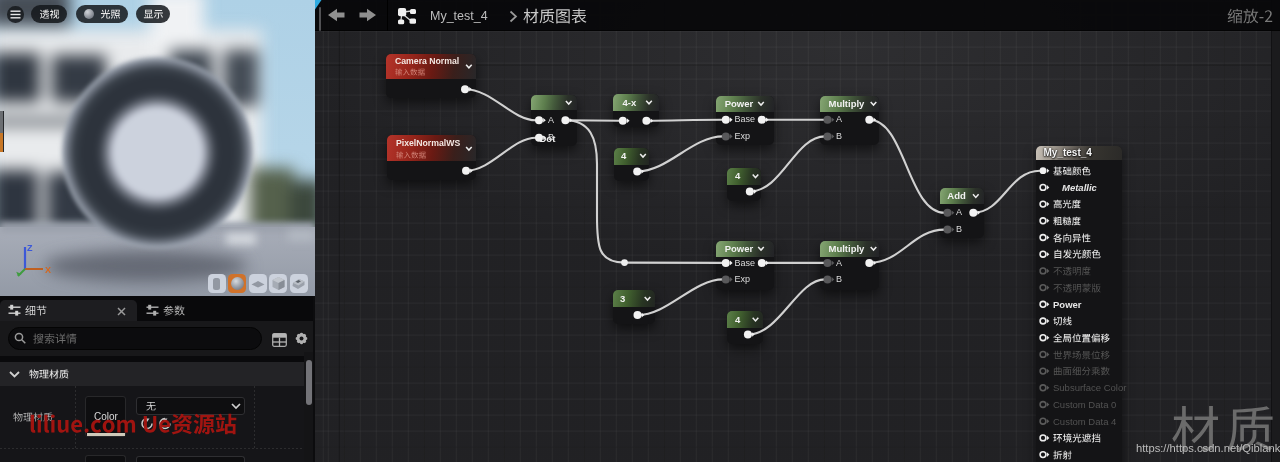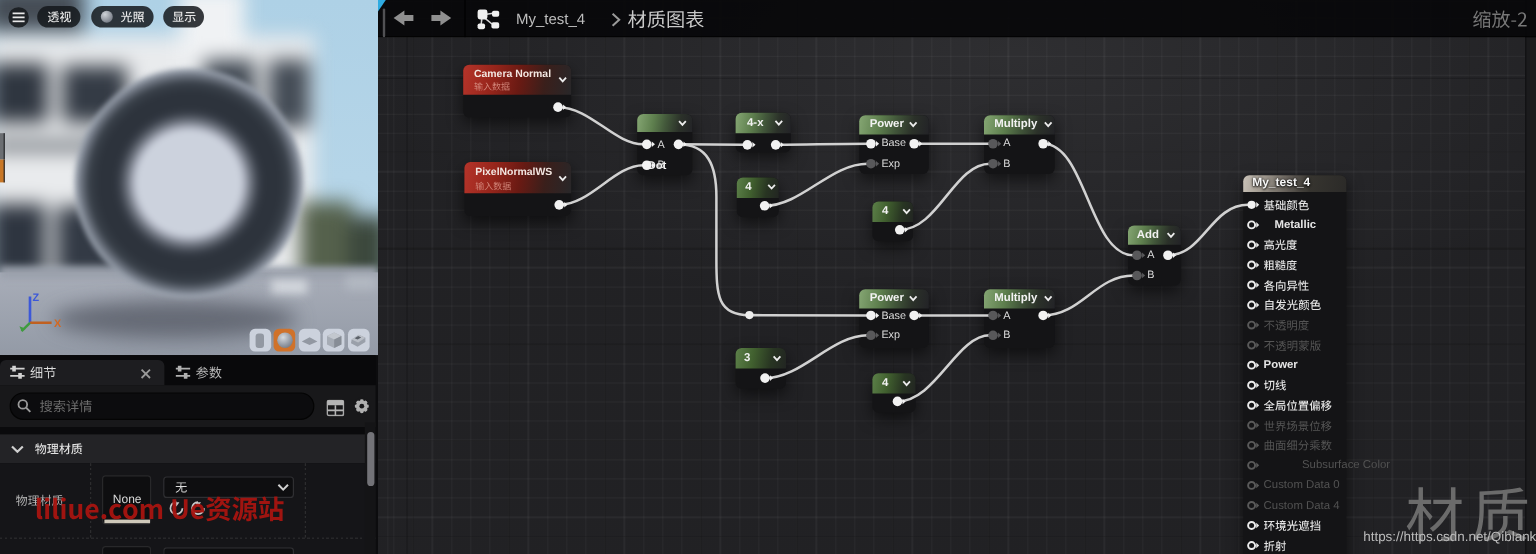--- a/index.html
+++ b/index.html
@@ -85,21 +85,21 @@
 <div class="lat" style="left:836px;top:131.0px;font-size:9px;line-height:10.8px;color:#dcdcdc;font-weight:normal;">B</div>
 <div class="lat" style="left:734.5px;top:257.5px;font-size:9px;line-height:10.8px;color:#dcdcdc;font-weight:normal;">Base</div>
 <div class="lat" style="left:734.5px;top:274.0px;font-size:9px;line-height:10.8px;color:#dcdcdc;font-weight:normal;">Exp</div>
 <div class="lat" style="left:836px;top:257.5px;font-size:9px;line-height:10.8px;color:#dcdcdc;font-weight:normal;">A</div>
 <div class="lat" style="left:836px;top:274.0px;font-size:9px;line-height:10.8px;color:#dcdcdc;font-weight:normal;">B</div>
 <div class="lat" style="left:956px;top:207.3px;font-size:9px;line-height:10.8px;color:#dcdcdc;font-weight:normal;">A</div>
 <div class="lat" style="left:956px;top:224.2px;font-size:9px;line-height:10.8px;color:#dcdcdc;font-weight:normal;">B</div>
 <svg style="position:absolute;left:1053.0px;top:165.9px;overflow:visible" width="38" height="10" viewBox="0 0 38.0 9.5">
     <path fill="#e4e4e4" d="M4.3 5.9V6.6H2.5C2.9 6.3 3.1 6 3.4 5.6H6.2C6.8 6.5 7.7 7.2 8.6 7.6C8.8 7.4 9 7.1 9.2 6.9C8.5 6.7 7.7 6.2 7.2 5.6H9.1V4.9H7.3V1.9H8.7V1.2H7.3V0.4H6.4V1.2H3.1V0.3H2.2V1.2H0.8V1.9H2.2V4.9H0.4V5.6H2.4C1.8 6.2 1 6.8 0.3 7C0.5 7.2 0.7 7.5 0.9 7.7C1.4 7.5 2 7.1 2.4 6.7V7.3H4.3V8.2H1.2V8.9H8.4V8.2H5.2V7.3H7.1V6.6H5.2V5.9ZM3.1 1.9H6.4V2.5H3.1ZM3.1 3.1H6.4V3.7H3.1ZM3.1 4.3H6.4V4.9H3.1Z M9.9 0.8V1.6H11C10.8 3 10.4 4.3 9.7 5.1C9.9 5.4 10.1 5.9 10.1 6.1C10.3 5.9 10.4 5.7 10.6 5.5V8.7H11.3V8H13.1V3.8H11.3C11.6 3.1 11.8 2.4 11.9 1.6H13.3V0.8ZM11.3 4.5H12.3V7.2H11.3ZM13.5 5V8.6H17.5V9.1H18.4V5H17.5V7.7H16.4V4.4H18.2V1.3H17.3V3.6H16.4V0.4H15.5V3.6H14.5V1.3H13.7V4.4H15.5V7.7H14.4V5Z M25.6 3.6C25.5 7 25.5 8 23.1 8.6C23.2 8.7 23.4 9 23.5 9.2C26.1 8.5 26.2 7.2 26.2 3.6ZM23 6.7C22.5 7.4 21.4 8 20.3 8.3C20.5 8.4 20.7 8.7 20.8 8.9C22 8.5 23.1 7.9 23.8 7ZM26 7.7C26.6 8.1 27.4 8.8 27.7 9.2L28.2 8.6C27.8 8.2 27.1 7.6 26.5 7.2ZM24.1 2.6V7.1H24.8V3.2H27V7H27.7V2.6H26L26.4 1.6H28V0.9H23.9V1.6H25.6C25.5 1.9 25.4 2.3 25.3 2.6ZM21.1 0.5C21.2 0.8 21.3 1 21.4 1.3H19.6V2H23.7V1.3H22.3C22.2 1 22 0.6 21.9 0.3ZM22.9 5.3C22.4 5.9 21.4 6.4 20.5 6.6C20.6 6.1 20.6 5.7 20.6 5.2V5.2C20.8 5.3 21 5.5 21.1 5.7C21.9 5.4 22.9 5 23.5 4.4L22.8 4.1C22.3 4.5 21.4 4.9 20.6 5.1V4H23.7V3.3H22.8C23 3 23.2 2.6 23.4 2.2L22.6 2.1C22.5 2.4 22.3 2.9 22.1 3.3H20.9L21.4 3.1C21.3 2.8 21.1 2.4 20.9 2L20.2 2.2C20.4 2.6 20.6 3 20.7 3.3H19.8V5.2C19.8 6.3 19.8 7.7 19.3 8.7C19.5 8.8 19.8 9 20 9.2C20.3 8.5 20.4 7.6 20.5 6.8C20.7 7 20.8 7.2 20.9 7.3C21.9 7 23 6.4 23.6 5.6Z M32.9 3.8V5.2H30.9V3.8ZM33.8 3.8H35.8V5.2H33.8ZM34.1 1.9C33.8 2.3 33.4 2.7 33.1 3H30.8C31.1 2.7 31.4 2.3 31.7 1.9ZM31.8 0.3C31.1 1.5 30 2.7 28.8 3.4C29 3.6 29.2 4 29.3 4.2C29.5 4 29.8 3.9 30 3.7V7.5C30 8.7 30.5 9 32.2 9C32.5 9 35.2 9 35.7 9C37.2 9 37.5 8.5 37.7 7C37.4 7 37 6.8 36.8 6.7C36.7 7.9 36.6 8.2 35.6 8.2C35 8.2 32.6 8.2 32.1 8.2C31.1 8.2 30.9 8.1 30.9 7.5V6.1H35.8V6.5H36.7V3H34.2C34.7 2.5 35.1 2 35.4 1.5L34.8 1.1L34.7 1.1H32.3C32.4 1 32.5 0.8 32.6 0.6Z"></path>
   </svg>
-<div class="lat" style="left:1062px;top:181.7px;font-size:9.5px;line-height:11.4px;color:#e6e6e6;font-weight:bold;">Metallic</div>
+<div class="lat" style="left:1062px;top:181.7px;font-size:9.5px;line-height:11.4px;color:#e6e6e6;font-weight:bold;font-style:italic;">Metallic</div>
 <svg style="position:absolute;left:1053.0px;top:199.3px;overflow:visible" width="28" height="10" viewBox="0 0 28.5 9.5">
     <path fill="#e4e4e4" d="M2.8 3.1H6.7V3.9H2.8ZM1.9 2.5V4.5H7.7V2.5ZM4.1 0.5 4.4 1.3H0.5V2.1H8.9V1.3H5.4C5.3 1 5.1 0.6 5 0.3ZM0.9 4.9V9.2H1.7V5.7H7.8V8.3C7.8 8.4 7.7 8.4 7.6 8.4C7.5 8.4 7 8.4 6.6 8.4C6.7 8.6 6.8 8.9 6.9 9.1C7.5 9.1 8 9.1 8.2 9C8.6 8.9 8.7 8.7 8.7 8.3V4.9ZM2.6 6.2V8.6H3.5V8.2H6.7V6.2ZM3.5 6.8H5.9V7.6H3.5Z M10.7 1.1C11.2 1.8 11.7 2.8 11.8 3.4L12.7 3.1C12.5 2.5 12 1.5 11.6 0.8ZM16.9 0.7C16.7 1.4 16.2 2.5 15.8 3.1L16.6 3.4C17 2.8 17.5 1.9 17.9 1ZM13.8 0.3V3.9H10V4.8H12.4C12.3 6.5 12 7.7 9.8 8.4C10 8.6 10.2 8.9 10.3 9.2C12.8 8.4 13.2 6.8 13.4 4.8H15V7.9C15 8.9 15.2 9.1 16.2 9.1C16.4 9.1 17.3 9.1 17.5 9.1C18.3 9.1 18.6 8.7 18.7 7.1C18.4 7 18 6.9 17.8 6.7C17.8 8.1 17.7 8.3 17.4 8.3C17.2 8.3 16.5 8.3 16.3 8.3C16 8.3 15.9 8.2 15.9 7.9V4.8H18.5V3.9H14.7V0.3Z M22.7 2.3V3H21.2V3.8H22.7V5.3H26.5V3.8H27.9V3H26.5V2.3H25.6V3H23.5V2.3ZM25.6 3.8V4.6H23.5V3.8ZM26 6.5C25.6 6.9 25.1 7.3 24.5 7.5C23.9 7.3 23.4 6.9 23.1 6.5ZM21.3 5.8V6.5H22.5L22.1 6.7C22.5 7.2 23 7.6 23.5 7.9C22.7 8.1 21.8 8.3 20.9 8.3C21 8.5 21.2 8.9 21.3 9.1C22.4 9 23.5 8.7 24.5 8.4C25.4 8.8 26.5 9 27.7 9.2C27.8 8.9 28 8.6 28.2 8.4C27.2 8.3 26.3 8.1 25.5 7.9C26.3 7.5 26.9 6.9 27.4 6.1L26.8 5.8L26.6 5.8ZM23.5 0.5C23.6 0.7 23.7 1 23.8 1.2H20.1V3.8C20.1 5.2 20.1 7.3 19.3 8.7C19.5 8.8 19.9 9 20.1 9.1C20.9 7.6 21 5.3 21 3.8V2.1H28V1.2H24.8C24.7 0.9 24.5 0.6 24.4 0.3Z"></path>
   </svg>
 <svg style="position:absolute;left:1053.0px;top:216.1px;overflow:visible" width="28" height="10" viewBox="0 0 28.5 9.5">
     <path fill="#e4e4e4" d="M0.5 1.1C0.8 1.7 1 2.6 1 3.2L1.7 3C1.6 2.5 1.4 1.6 1.2 0.9ZM3.5 0.9C3.4 1.5 3.1 2.5 2.9 3.1L3.5 3.2C3.8 2.7 4.1 1.8 4.3 1ZM0.5 3.5V4.4H1.7C1.4 5.3 0.9 6.5 0.4 7.1C0.5 7.4 0.7 7.8 0.8 8C1.2 7.4 1.6 6.5 1.9 5.6V9.1H2.8V5.5C3.1 6 3.4 6.6 3.6 6.9L4.2 6.2C4 5.9 3.1 4.9 2.8 4.6V4.4H4.1V3.5H2.8V0.4H1.9V3.5ZM5.5 4H7.5V5.6H5.5ZM5.5 3.2V1.6H7.5V3.2ZM5.5 6.4H7.5V8.1H5.5ZM4.6 0.7V8.1H3.7V8.9H9.2V8.1H8.4V0.7Z M15.8 5.4H17.5V6.6H15.8ZM15 4.6V7.3H18.3V4.6ZM9.9 1.1C10.1 1.8 10.2 2.6 10.2 3.2L10.9 3.1C10.8 2.5 10.7 1.7 10.5 1ZM16.3 0.4V1.6H15.7C15.8 1.3 15.9 1 15.9 0.7L15.2 0.6C15 1.4 14.7 2.1 14.3 2.7C14.5 2.8 14.8 2.9 14.9 3C15.1 2.8 15.2 2.6 15.4 2.3H16.3V3.2H14.5V4H18.6V3.2H17.1V2.3H18.4V1.6H17.1V0.4ZM12.3 0.9C12.3 1.6 12 2.5 11.9 3.1L12.4 3.2C12.6 2.8 12.8 2 13 1.4C13.2 1.9 13.5 2.6 13.6 3.1L14.2 2.8C14.1 2.4 13.9 1.6 13.6 1.1L13 1.2L13.1 1.1ZM9.9 3.6V4.4H10.9C10.6 5.4 10.2 6.5 9.7 7.1C9.8 7.3 10 7.7 10.1 7.9C10.4 7.4 10.8 6.7 11.1 5.9V9.1H11.8V5.7C12.1 6.1 12.4 6.6 12.5 6.9L13 6.1C12.8 5.9 12.1 5.1 11.8 4.8V4.4H12.7V5H13.5V7.4C13.2 7.6 12.8 7.9 12.4 8.3L13 9.1C13.4 8.5 13.7 8 14 8C14.1 8 14.4 8.2 14.7 8.5C15.2 8.8 15.7 9 16.5 9C17 9 18 8.9 18.5 8.9C18.5 8.7 18.7 8.2 18.7 8C18.1 8.1 17.1 8.2 16.5 8.2C15.8 8.2 15.2 8.1 14.8 7.8C14.6 7.6 14.4 7.4 14.3 7.3V4.2H12.9V3.6H11.8V0.3H11.1V3.6Z M22.7 2.3V3H21.2V3.8H22.7V5.3H26.5V3.8H27.9V3H26.5V2.3H25.6V3H23.5V2.3ZM25.6 3.8V4.6H23.5V3.8ZM26 6.5C25.6 6.9 25.1 7.3 24.5 7.5C23.9 7.3 23.4 6.9 23.1 6.5ZM21.3 5.8V6.5H22.5L22.1 6.7C22.5 7.2 23 7.6 23.5 7.9C22.7 8.1 21.8 8.3 20.9 8.3C21 8.5 21.2 8.9 21.3 9.1C22.4 9 23.5 8.7 24.5 8.4C25.4 8.8 26.5 9 27.7 9.2C27.8 8.9 28 8.6 28.2 8.4C27.2 8.3 26.3 8.1 25.5 7.9C26.3 7.5 26.9 6.9 27.4 6.1L26.8 5.8L26.6 5.8ZM23.5 0.5C23.6 0.7 23.7 1 23.8 1.2H20.1V3.8C20.1 5.2 20.1 7.3 19.3 8.7C19.5 8.8 19.9 9 20.1 9.1C20.9 7.6 21 5.3 21 3.8V2.1H28V1.2H24.8C24.7 0.9 24.5 0.6 24.4 0.3Z"></path>
   </svg>
 <svg style="position:absolute;left:1053.0px;top:232.8px;overflow:visible" width="38" height="10" viewBox="0 0 38.0 9.5">
     <path fill="#e4e4e4" d="M1.9 5.7V9.2H2.8V8.8H6.7V9.2H7.6V5.7ZM2.8 8V6.5H6.7V8ZM3.5 0.3C2.9 1.4 1.7 2.5 0.5 3.1C0.7 3.3 1 3.6 1.2 3.8C1.6 3.5 2.1 3.1 2.6 2.7C3 3.1 3.5 3.5 4 3.9C2.8 4.5 1.5 4.9 0.3 5.2C0.4 5.4 0.6 5.7 0.7 6C2.1 5.7 3.5 5.2 4.8 4.4C6 5.1 7.3 5.6 8.7 5.9C8.8 5.7 9.1 5.3 9.3 5.1C8 4.9 6.8 4.5 5.7 3.9C6.6 3.3 7.4 2.5 8 1.7L7.3 1.3L7.2 1.3H3.9C4 1.1 4.2 0.8 4.4 0.6ZM3.2 2.1 3.2 2.1H6.5C6.1 2.6 5.5 3 4.8 3.4C4.2 3 3.6 2.6 3.2 2.1Z M13.6 0.3C13.5 0.8 13.2 1.4 13 2H10.4V9.2H11.3V2.8H17.3V8C17.3 8.2 17.2 8.3 17 8.3C16.8 8.3 16.2 8.3 15.5 8.2C15.7 8.5 15.8 8.9 15.8 9.2C16.7 9.2 17.3 9.1 17.7 9C18 8.9 18.2 8.6 18.2 8V2H14C14.2 1.5 14.5 1 14.7 0.5ZM13.2 4.8H15.3V6.4H13.2ZM12.4 4V7.8H13.2V7.1H16.1V4Z M25.1 5.2V6.2H22.3V6V5.2H21.4V6V6.2H19.5V7H21.3C21.1 7.5 20.6 8.1 19.5 8.5C19.7 8.7 19.9 9 20.1 9.2C21.5 8.6 22 7.8 22.2 7H25.1V9.1H26V7H28.1V6.2H26V5.2ZM20.3 1.2V3.7C20.3 4.7 20.8 4.9 22.5 4.9C22.9 4.9 25.7 4.9 26.1 4.9C27.4 4.9 27.7 4.7 27.9 3.6C27.6 3.5 27.3 3.4 27 3.3C27 4 26.8 4.2 26 4.2C25.4 4.2 23 4.2 22.4 4.2C21.4 4.2 21.2 4.1 21.2 3.6V3.2H26.9V0.8H20.3ZM21.2 1.5H26V2.4H21.2Z M29.2 2.2C29.1 2.9 29 4 28.7 4.6L29.4 4.9C29.6 4.2 29.8 3 29.9 2.3ZM31.7 8V8.8H37.6V8H35.2V5.8H37.1V5H35.2V3.2H37.3V2.3H35.2V0.4H34.3V2.3H33.3C33.5 1.9 33.6 1.4 33.6 0.9L32.8 0.8C32.6 1.7 32.4 2.6 32.1 3.3C32 2.9 31.7 2.3 31.5 1.9L30.9 2.1V0.3H30V9.1H30.9V2.3C31.2 2.8 31.4 3.4 31.5 3.8L32 3.5C31.9 3.8 31.8 4 31.7 4.2C31.9 4.3 32.3 4.5 32.5 4.6C32.7 4.2 32.9 3.7 33.1 3.2H34.3V5H32.4V5.8H34.3V8Z"></path>
   </svg>
 <svg style="position:absolute;left:1053.0px;top:249.4px;overflow:visible" width="48" height="10" viewBox="0 0 47.5 9.5">
@@ -117,21 +117,21 @@
   </svg>
 <svg style="position:absolute;left:1053.0px;top:332.9px;overflow:visible" width="57" height="10" viewBox="0 0 57.0 9.5">
     <path fill="#e4e4e4" d="M4.6 0.2C3.7 1.7 1.9 3.1 0.2 3.8C0.4 4 0.7 4.3 0.8 4.6C1.2 4.4 1.5 4.2 1.9 4V4.6H4.3V5.9H1.9V6.7H4.3V8.1H0.7V8.9H8.8V8.1H5.2V6.7H7.7V5.9H5.2V4.6H7.7V4C8 4.2 8.4 4.4 8.7 4.6C8.8 4.3 9.1 4 9.3 3.8C7.8 3.1 6.4 2.2 5.3 0.9L5.4 0.6ZM2.1 3.8C3.1 3.2 4 2.4 4.8 1.5C5.6 2.5 6.5 3.2 7.4 3.8Z M10.9 0.8V3.1C10.9 4.6 10.8 6.8 9.7 8.3C9.9 8.4 10.3 8.7 10.5 8.9C11.2 7.8 11.6 6.3 11.7 4.9H17.3C17.2 7.1 17.1 8 16.9 8.2C16.8 8.3 16.7 8.3 16.6 8.3C16.4 8.3 16 8.3 15.6 8.3C15.7 8.5 15.8 8.9 15.8 9.1C16.3 9.2 16.8 9.2 17 9.1C17.3 9.1 17.5 9 17.7 8.8C18 8.4 18.1 7.4 18.2 4.5C18.2 4.4 18.2 4.1 18.2 4.1H11.8L11.8 3.4H17.6V0.8ZM11.8 1.6H16.7V2.6H11.8ZM12.4 5.6V8.7H13.2V8.1H16.1V5.6ZM13.2 6.3H15.2V7.4H13.2Z M22.5 2V2.9H27.7V2ZM23.1 3.5C23.4 4.8 23.6 6.5 23.7 7.5L24.6 7.3C24.5 6.3 24.2 4.6 23.9 3.3ZM24.3 0.5C24.5 0.9 24.7 1.6 24.8 2L25.7 1.7C25.6 1.3 25.4 0.7 25.2 0.2ZM22.1 7.9V8.8H28.1V7.9H26.3C26.6 6.7 27 4.9 27.2 3.4L26.3 3.3C26.1 4.7 25.8 6.6 25.4 7.9ZM21.6 0.4C21.1 1.8 20.2 3.2 19.3 4.1C19.5 4.3 19.7 4.8 19.8 5C20.1 4.7 20.4 4.4 20.6 4V9.1H21.5V2.6C21.9 2 22.2 1.3 22.4 0.6Z M34.7 1.3H36.1V2H34.7ZM32.6 1.3H33.9V2H32.6ZM30.4 1.3H31.7V2H30.4ZM30.2 4.3V8.2H29V8.9H37.5V8.2H36.3V4.3H33.3L33.4 3.8H37.3V3.1H33.6L33.6 2.7H37V0.7H29.6V2.7H32.7L32.7 3.1H29.1V3.8H32.6L32.5 4.3ZM31.1 8.2V7.8H35.4V8.2ZM31.1 5.8H35.4V6.3H31.1ZM31.1 5.3V4.9H35.4V5.3ZM31.1 6.8H35.4V7.3H31.1Z M41.4 1.3V3.3C41.4 4.8 41.3 7 40.6 8.5C40.8 8.6 41.2 8.9 41.3 9.1C42 7.6 42.2 5.4 42.2 3.8H46.7V1.3H44.6C44.5 1 44.3 0.6 44.2 0.3L43.3 0.5C43.5 0.8 43.6 1.1 43.7 1.3ZM40.5 0.4C40 1.8 39.1 3.2 38.2 4.1C38.4 4.3 38.6 4.8 38.7 5C39 4.7 39.3 4.4 39.5 4V9.1H40.4V2.7C40.8 2 41.1 1.3 41.4 0.6ZM42.2 2.1H45.8V3.1H42.2ZM46.1 5.1V6.3H45.4V5.1ZM42.2 4.4V9.1H42.9V7H43.6V8.9H44.2V7H44.9V8.9H45.4V7H46.1V8.3C46.1 8.4 46.1 8.4 46 8.4C46 8.4 45.8 8.4 45.5 8.4C45.6 8.6 45.7 8.9 45.7 9.1C46.1 9.1 46.4 9.1 46.6 8.9C46.8 8.8 46.8 8.6 46.8 8.3V4.4ZM42.9 6.3V5.1H43.6V6.3ZM44.2 5.1H44.9V6.3H44.2Z M50.7 0.4C50 0.7 49 1 48 1.2C48.1 1.4 48.2 1.7 48.3 1.9C48.6 1.8 48.9 1.8 49.3 1.7V3H47.9V3.9H49.1C48.8 4.9 48.3 6.1 47.8 6.7C47.9 6.9 48.1 7.3 48.2 7.6C48.6 7 49 6.1 49.3 5.2V9.2H50.1V5C50.4 5.4 50.7 5.9 50.8 6.2L51.3 5.5C51.1 5.2 50.4 4.3 50.1 4.1V3.9H51.3V3H50.1V1.5C50.5 1.4 50.9 1.3 51.3 1.1ZM52.8 6.6C53.1 6.8 53.5 7.1 53.8 7.3C53 7.9 52 8.3 50.9 8.5C51.1 8.7 51.3 9 51.4 9.2C53.8 8.6 55.8 7.4 56.7 4.9L56.1 4.6L55.9 4.7H54.5C54.7 4.4 54.8 4.2 55 4L54.1 3.8C55 3.2 55.7 2.5 56.2 1.5L55.6 1.2L55.5 1.2H53.9C54.1 1 54.3 0.8 54.4 0.5L53.5 0.3C53.1 1 52.2 1.8 51.1 2.4C51.3 2.5 51.5 2.8 51.7 3C52.2 2.7 52.7 2.3 53.1 2H54.9C54.6 2.4 54.3 2.7 53.9 3C53.6 2.8 53.3 2.6 53 2.4L52.3 2.8C52.6 3 52.9 3.2 53.2 3.4C52.5 3.8 51.8 4 51.1 4.2C51.3 4.4 51.5 4.7 51.6 4.9C52.5 4.6 53.3 4.3 54 3.8C53.6 4.7 52.6 5.6 51.2 6.3C51.4 6.4 51.7 6.7 51.8 6.9C52.6 6.5 53.3 6 53.8 5.4H55.5C55.2 6 54.9 6.4 54.4 6.8C54.1 6.6 53.8 6.3 53.5 6.1Z"></path>
   </svg>
 <svg style="position:absolute;left:1053.0px;top:349.6px;overflow:visible" width="57" height="10" viewBox="0 0 57.0 9.5">
     <path fill="#555555" d="M4.3 0.4V2.8H2.6V0.6H1.9V2.8H0.5V3.4H1.9V8.5H8.8V7.8H2.6V3.4H4.3V6.5H7.6V3.4H9V2.8H7.6V0.5H6.9V2.8H5.1V0.4ZM6.9 3.4V5.8H5.1V3.4Z M12.5 5.8V6.3C12.5 7.1 12.3 8 10.6 8.6C10.8 8.7 11 9 11.1 9.2C13 8.4 13.2 7.3 13.2 6.4V5.8ZM11.7 2.9H13.9V3.9H11.7ZM14.6 2.9H16.8V3.9H14.6ZM11.7 1.3H13.9V2.3H11.7ZM14.6 1.3H16.8V2.3H14.6ZM15.5 5.8V9.1H16.2V5.8C16.8 6.2 17.5 6.5 18.2 6.8C18.3 6.6 18.5 6.3 18.6 6.1C17.5 5.9 16.4 5.2 15.6 4.5H17.5V0.7H11V4.5H12.9C12.2 5.3 11 5.9 9.9 6.2C10.1 6.4 10.3 6.6 10.4 6.8C11.7 6.4 13 5.5 13.8 4.5H14.8C15.2 5 15.6 5.4 16.2 5.8Z M22.9 4.2C23 4.2 23.3 4.1 23.7 4.1H24.4C24 5.2 23.3 6 22.4 6.6L22.3 6.1L21.3 6.4V3.4H22.4V2.7H21.3V0.5H20.6V2.7H19.5V3.4H20.6V6.7C20.1 6.9 19.7 7 19.3 7.1L19.6 7.9C20.4 7.5 21.5 7.1 22.5 6.7L22.4 6.6C22.6 6.7 22.9 6.9 23 7C23.9 6.4 24.7 5.4 25.1 4.1H25.9C25.3 6.2 24.2 7.7 22.6 8.7C22.8 8.8 23 9 23.2 9.1C24.8 8 25.9 6.4 26.5 4.1H27.2C27 6.9 26.8 8 26.6 8.3C26.5 8.4 26.4 8.4 26.2 8.4C26.1 8.4 25.7 8.4 25.3 8.4C25.4 8.5 25.5 8.8 25.5 9C25.9 9.1 26.3 9.1 26.5 9C26.8 9 27 8.9 27.2 8.7C27.5 8.3 27.7 7.1 27.9 3.8C27.9 3.7 27.9 3.4 27.9 3.4H24.1C25.1 2.8 26 2.1 27.1 1.2L26.5 0.8L26.4 0.8H22.6V1.5H25.6C24.8 2.3 23.9 2.9 23.6 3.1C23.2 3.3 22.8 3.5 22.6 3.6C22.7 3.7 22.8 4.1 22.9 4.2Z M30.8 2.3H35.7V2.9H30.8ZM30.8 1.2H35.7V1.8H30.8ZM31 5.6H35.5V6.5H31ZM34.4 7.7C35.3 8.1 36.4 8.6 36.9 9L37.4 8.5C36.8 8.1 35.7 7.6 34.9 7.3ZM31.3 7.3C30.7 7.7 29.8 8.2 28.9 8.4C29.1 8.6 29.3 8.8 29.4 9C30.3 8.6 31.3 8.1 31.9 7.5ZM32.6 3.6C32.7 3.7 32.8 3.8 32.9 4H29V4.6H37.4V4H33.7C33.6 3.8 33.4 3.6 33.3 3.4H36.4V0.7H30.1V3.4H33.1ZM30.3 5.1V7H32.9V8.4C32.9 8.5 32.9 8.5 32.7 8.6C32.6 8.6 32.1 8.6 31.6 8.5C31.7 8.7 31.8 8.9 31.9 9.1C32.5 9.1 33 9.1 33.2 9C33.5 8.9 33.6 8.8 33.6 8.4V7H36.2V5.1Z M41.5 2.1V2.8H46.7V2.1ZM42.1 3.5C42.4 4.8 42.7 6.6 42.8 7.6L43.5 7.4C43.4 6.4 43.1 4.7 42.8 3.4ZM43.4 0.5C43.6 1 43.8 1.6 43.9 2L44.6 1.8C44.5 1.4 44.3 0.8 44.1 0.3ZM41.1 8V8.7H47.1V8H45.1C45.5 6.8 45.8 4.9 46.1 3.4L45.4 3.3C45.2 4.7 44.8 6.8 44.4 8ZM40.7 0.4C40.2 1.9 39.3 3.3 38.4 4.2C38.5 4.4 38.7 4.7 38.8 4.9C39.1 4.6 39.4 4.2 39.7 3.8V9.1H40.4V2.7C40.8 2 41.1 1.3 41.4 0.6Z M50.7 0.5C50.1 0.8 49 1 48 1.2C48.1 1.4 48.2 1.6 48.3 1.8C48.6 1.7 49 1.6 49.4 1.6V3.1H47.9V3.8H49.2C48.9 4.9 48.3 6.1 47.8 6.8C47.9 7 48.1 7.2 48.2 7.4C48.6 6.8 49 5.9 49.4 4.9V9.1H50.1V4.8C50.3 5.2 50.7 5.7 50.8 6L51.2 5.4C51 5.2 50.3 4.3 50.1 4V3.8H51.2V3.1H50.1V1.4C50.5 1.3 50.9 1.2 51.2 1ZM52.4 2.8C52.7 3 53 3.2 53.3 3.5C52.6 3.8 51.9 4.1 51.1 4.3C51.3 4.4 51.4 4.6 51.5 4.8C53.4 4.3 55.3 3.3 56.1 1.5L55.6 1.3L55.5 1.3H53.7C53.9 1 54.1 0.8 54.3 0.5L53.6 0.4C53.1 1.1 52.3 1.9 51.1 2.5C51.3 2.6 51.5 2.8 51.6 3C52.2 2.6 52.7 2.3 53.1 1.9H55.1C54.8 2.4 54.3 2.8 53.9 3.1C53.6 2.9 53.2 2.6 52.9 2.4ZM52.8 6.5C53.2 6.8 53.6 7.1 53.9 7.4C53 8 52 8.4 50.9 8.6C51.1 8.7 51.2 9 51.3 9.2C53.6 8.6 55.8 7.4 56.6 4.9L56.1 4.7L56 4.7H54.4C54.6 4.5 54.7 4.2 54.9 4L54.1 3.8C53.7 4.7 52.7 5.7 51.2 6.3C51.4 6.4 51.6 6.7 51.7 6.8C52.6 6.4 53.2 5.9 53.8 5.3H55.7C55.4 6 54.9 6.5 54.4 7C54.1 6.7 53.7 6.4 53.3 6.2Z"></path>
   </svg>
 <svg style="position:absolute;left:1053.0px;top:366.4px;overflow:visible" width="57" height="10" viewBox="0 0 57.0 9.5">
     <path fill="#555555" d="M5.5 0.5V2.3H3.9V0.5H3.2V2.3H0.9V9.1H1.6V8.5H7.9V9.1H8.6V2.3H6.2V0.5ZM1.6 7.8V5.7H3.2V7.8ZM7.9 7.8H6.2V5.7H7.9ZM3.9 7.8V5.7H5.5V7.8ZM1.6 5V3H3.2V5ZM7.9 5H6.2V3H7.9ZM3.9 5V3H5.5V5Z M13.2 5.2H15.2V6.3H13.2ZM13.2 4.6V3.6H15.2V4.6ZM13.2 6.8H15.2V8H13.2ZM10.1 1V1.7H13.7C13.7 2.1 13.5 2.5 13.5 2.9H10.5V9.1H11.2V8.6H17.3V9.1H18V2.9H14.2L14.6 1.7H18.5V1ZM11.2 8V3.6H12.5V8ZM17.3 8H15.9V3.6H17.3Z M19.4 7.9 19.5 8.6C20.4 8.4 21.7 8.1 22.9 7.9L22.8 7.2C21.6 7.5 20.2 7.7 19.4 7.9ZM19.6 4.3C19.7 4.3 19.9 4.2 21.3 4C20.8 4.7 20.4 5.2 20.2 5.3C19.8 5.7 19.6 5.9 19.4 5.9C19.5 6.1 19.6 6.5 19.6 6.6C19.8 6.5 20.2 6.4 22.9 6C22.8 5.8 22.8 5.6 22.8 5.4L20.7 5.7C21.5 4.9 22.3 3.9 23 2.9L22.4 2.5C22.2 2.8 22 3.1 21.8 3.4L20.3 3.5C21 2.7 21.6 1.7 22.1 0.6L21.4 0.3C20.9 1.5 20.1 2.7 19.9 3C19.7 3.4 19.5 3.6 19.3 3.6C19.4 3.8 19.5 4.2 19.6 4.3ZM25.1 7.7H23.8V5H25.1ZM25.8 7.7V5H27.2V7.7ZM23.1 0.9V9H23.8V8.4H27.2V8.9H27.8V0.9ZM25.1 4.3H23.8V1.6H25.1ZM25.8 4.3V1.6H27.2V4.3Z M34.9 0.6 34.2 0.8C34.9 2.2 36.1 3.8 37 4.6C37.2 4.4 37.4 4.2 37.6 4C36.6 3.3 35.5 1.8 34.9 0.6ZM31.6 0.6C31 2 30.1 3.3 28.9 4.2C29.1 4.3 29.4 4.6 29.5 4.7C29.8 4.5 30 4.3 30.3 4V4.7H32.1C31.9 6.3 31.4 7.8 29.1 8.5C29.3 8.7 29.5 9 29.6 9.1C32 8.3 32.6 6.6 32.9 4.7H35.4C35.3 7 35.2 8 35 8.2C34.9 8.3 34.8 8.3 34.6 8.3C34.3 8.3 33.7 8.3 33.1 8.3C33.3 8.5 33.3 8.8 33.4 9C34 9 34.5 9 34.9 9C35.2 9 35.4 8.9 35.6 8.7C35.9 8.3 36.1 7.2 36.2 4.3C36.2 4.2 36.2 4 36.2 4H30.3C31.1 3.1 31.8 2 32.3 0.8Z M45.7 0.4C44.2 0.8 41.4 0.9 39.2 1C39.3 1.2 39.4 1.5 39.4 1.6C40.3 1.6 41.4 1.6 42.4 1.5V2.4H38.6V3H42.4V5.2C41.6 6.6 40 7.7 38.3 8.2C38.5 8.4 38.7 8.6 38.8 8.8C40.2 8.3 41.5 7.4 42.4 6.2V9.1H43.1V6.2C44 7.4 45.3 8.4 46.7 8.8C46.8 8.6 47 8.4 47.2 8.2C45.5 7.8 43.9 6.5 43.1 5.2V3H46.9V2.4H43.1V1.4C44.2 1.3 45.2 1.2 46 1ZM38.6 5.7 38.8 6.3 40.7 6V6.4H41.4V3.3H40.7V4H38.9V4.5H40.7V5.4ZM46.1 3.6C45.8 3.8 45.3 4.1 44.8 4.3V3.3H44.1V5.6C44.1 6.3 44.3 6.5 45 6.5C45.2 6.5 46 6.5 46.1 6.5C46.7 6.5 46.8 6.3 46.9 5.4C46.7 5.4 46.5 5.3 46.3 5.2C46.3 5.8 46.3 5.9 46 5.9C45.9 5.9 45.2 5.9 45.1 5.9C44.8 5.9 44.8 5.8 44.8 5.6V4.8C45.4 4.7 46 4.4 46.6 4.2Z M51.7 0.6C51.5 0.9 51.2 1.5 51 1.8L51.5 2.1C51.7 1.7 52 1.3 52.3 0.8ZM48.3 0.8C48.6 1.2 48.8 1.7 48.9 2.1L49.5 1.8C49.4 1.5 49.1 1 48.9 0.6ZM51.4 5.9C51.2 6.4 50.9 6.8 50.5 7.2C50.2 7 49.8 6.8 49.4 6.6C49.6 6.4 49.7 6.2 49.8 5.9ZM48.5 6.9C49 7.1 49.5 7.3 50 7.6C49.4 8 48.7 8.3 47.9 8.5C48 8.6 48.2 8.9 48.2 9C49.1 8.8 49.9 8.4 50.6 7.9C50.9 8.1 51.2 8.3 51.4 8.4L51.9 8C51.7 7.8 51.4 7.6 51.1 7.5C51.6 6.9 52 6.3 52.2 5.4L51.8 5.3L51.7 5.3H50.1L50.4 4.8L49.7 4.7C49.6 4.9 49.6 5.1 49.5 5.3H48.2V5.9H49.2C49 6.3 48.7 6.6 48.5 6.9ZM49.9 0.4V2.1H48V2.7H49.7C49.3 3.4 48.5 3.9 47.9 4.2C48 4.4 48.2 4.6 48.3 4.8C48.8 4.5 49.5 3.9 49.9 3.4V4.5H50.6V3.2C51.1 3.6 51.6 4 51.9 4.2L52.3 3.7C52.1 3.6 51.2 3 50.7 2.7H52.5V2.1H50.6V0.4ZM53.5 0.5C53.2 2.1 52.8 3.7 52.1 4.7C52.2 4.8 52.5 5 52.6 5.2C52.9 4.8 53.1 4.4 53.3 3.9C53.5 4.9 53.7 5.7 54.1 6.5C53.6 7.4 52.8 8.1 51.8 8.6C51.9 8.7 52.1 9 52.2 9.1C53.2 8.6 53.9 8 54.4 7.1C54.9 7.9 55.5 8.6 56.2 9C56.4 8.9 56.6 8.6 56.7 8.5C55.9 8 55.3 7.4 54.8 6.5C55.3 5.5 55.7 4.3 55.9 2.9H56.5V2.2H53.8C53.9 1.7 54 1.1 54.1 0.6ZM55.2 2.9C55 4 54.8 4.9 54.5 5.7C54.1 4.9 53.8 3.9 53.7 2.9Z"></path>
   </svg>
-<div class="lat" style="left:1053px;top:382.1px;font-size:9.5px;line-height:11.4px;color:#525252;font-weight:normal;margin-left:32px;">Subsurface Color</div>
+<div class="lat" style="left:1053px;top:382.1px;font-size:9.5px;line-height:11.4px;color:#525252;font-weight:normal;">Subsurface Color</div>
 <div class="lat" style="left:1053px;top:398.8px;font-size:9.5px;line-height:11.4px;color:#525252;font-weight:normal;">Custom Data 0</div>
 <div class="lat" style="left:1053px;top:415.5px;font-size:9.5px;line-height:11.4px;color:#525252;font-weight:normal;">Custom Data 4</div>
 <svg style="position:absolute;left:1053.0px;top:433.1px;overflow:visible" width="48" height="10" viewBox="0 0 47.5 9.5">
     <path fill="#e4e4e4" d="M0.3 7.3 0.5 8.1C1.3 7.9 2.4 7.5 3.3 7.2L3.2 6.3L2.3 6.6V4.5H3.1V3.7H2.3V1.8H3.3V0.9H0.4V1.8H1.4V3.7H0.5V4.5H1.4V6.9C1 7.1 0.6 7.2 0.3 7.3ZM3.7 0.9V1.8H6C5.4 3.4 4.5 4.9 3.3 5.8C3.5 5.9 3.9 6.3 4 6.5C4.6 6 5.2 5.3 5.7 4.5V9.1H6.5V3.9C7.2 4.7 8 5.7 8.3 6.3L9.1 5.8C8.7 5.1 7.8 4.1 7.1 3.3L6.5 3.7V2.9C6.7 2.5 6.9 2.2 7 1.8H9V0.9Z M14.2 5.6H17V6.1H14.2ZM14.2 4.5H17V5H14.2ZM15 0.4C15.1 0.6 15.2 0.8 15.2 1H13.3V1.7H18.1V1H16.2C16.1 0.8 16 0.5 15.9 0.3ZM16.6 1.8C16.5 2.1 16.3 2.4 16.2 2.7H14.9L15 2.7C15 2.4 14.8 2.1 14.7 1.8L14 1.9C14.1 2.2 14.2 2.5 14.2 2.7H13V3.5H18.3V2.7H17L17.4 2ZM13.4 3.9V6.7H14.3C14.2 7.7 13.8 8.2 12.3 8.5C12.5 8.7 12.7 9 12.7 9.2C14.5 8.8 15 8 15.2 6.7H15.9V8C15.9 8.5 16 8.7 16.2 8.8C16.3 9 16.6 9 16.9 9C17 9 17.3 9 17.5 9C17.7 9 17.9 9 18.1 8.9C18.3 8.9 18.4 8.8 18.5 8.6C18.5 8.5 18.6 8.1 18.6 7.7C18.4 7.6 18 7.5 17.9 7.3C17.9 7.7 17.9 8 17.9 8.1C17.8 8.2 17.8 8.3 17.7 8.3C17.7 8.3 17.5 8.3 17.4 8.3C17.3 8.3 17.1 8.3 17.1 8.3C17 8.3 16.9 8.3 16.8 8.3C16.8 8.3 16.8 8.2 16.8 8V6.7H17.9V3.9ZM9.8 7 10.1 8C10.9 7.6 11.9 7.2 12.9 6.8L12.7 6L11.8 6.3V3.5H12.7V2.6H11.8V0.5H10.9V2.6H9.9V3.5H10.9V6.7C10.5 6.8 10.1 6.9 9.8 7Z M20.2 1.1C20.7 1.8 21.2 2.8 21.3 3.4L22.2 3.1C22 2.5 21.5 1.5 21.1 0.8ZM26.4 0.7C26.2 1.4 25.7 2.5 25.3 3.1L26.1 3.4C26.5 2.8 27 1.9 27.4 1ZM23.3 0.3V3.9H19.5V4.8H21.9C21.8 6.5 21.5 7.7 19.3 8.4C19.5 8.6 19.7 8.9 19.8 9.2C22.3 8.4 22.7 6.8 22.9 4.8H24.5V7.9C24.5 8.9 24.7 9.1 25.7 9.1C25.9 9.1 26.8 9.1 27 9.1C27.8 9.1 28.1 8.7 28.2 7.1C27.9 7 27.5 6.9 27.3 6.7C27.3 8.1 27.2 8.3 26.9 8.3C26.7 8.3 26 8.3 25.8 8.3C25.5 8.3 25.4 8.2 25.4 7.9V4.8H28V3.9H24.2V0.3Z M29 1.2C29.5 1.6 30.2 2.3 30.4 2.7L31.2 2.2C30.9 1.8 30.2 1.1 29.7 0.7ZM33 5.8C32.8 6.3 32.5 6.9 32.2 7.3L32.8 7.7C33.2 7.3 33.4 6.6 33.6 6ZM33.9 6C34 6.5 34 7.2 34 7.6L34.7 7.6C34.7 7.1 34.6 6.5 34.5 5.9ZM35 6C35.2 6.5 35.4 7.2 35.4 7.6L36.1 7.5C36 7 35.8 6.4 35.6 5.9ZM36.1 5.9C36.4 6.4 36.8 7.1 37 7.6L37.6 7.3C37.4 6.9 37.1 6.2 36.7 5.7ZM34 0.5C34.1 0.7 34.2 1 34.3 1.2H31.7V3.3C31.7 4.3 31.7 5.8 30.9 6.8V3.6H28.9V4.4H30.1V7.4C29.7 7.6 29.2 7.9 28.8 8.3L29.3 9.1C29.8 8.5 30.3 8 30.6 8C30.9 8 31.2 8.2 31.6 8.5C32.3 8.8 33.1 8.9 34.2 8.9C35.1 8.9 36.8 8.9 37.4 8.8C37.4 8.6 37.6 8.2 37.7 8C36.7 8.1 35.3 8.2 34.2 8.2C33.2 8.2 32.4 8.1 31.8 7.8C31.4 7.6 31.2 7.4 30.9 7.3V6.9C31.1 7 31.4 7.3 31.6 7.4C32.3 6.4 32.5 4.9 32.5 3.7H33.6V5.4H36.5V3.7H37.5V3H36.5V2.2H35.7V3H34.3V2.2H33.6V3H32.5V2H37.5V1.2H35.3C35.2 0.9 35 0.6 34.9 0.3ZM35.7 3.7V4.7H34.3V3.7Z M46 1C45.8 1.7 45.5 2.7 45.2 3.3L46 3.5C46.3 2.9 46.6 2 46.9 1.2ZM41.8 1.2C42 1.9 42.4 2.8 42.5 3.4L43.3 3.1C43.1 2.5 42.8 1.6 42.5 0.9ZM41.5 7.7V8.5H45.9V9.1H46.7V3.9H44.7V0.4H43.9V3.9H41.7V4.7H45.9V5.8H41.8V6.6H45.9V7.7ZM39.6 0.4V2.2H38.4V3.1H39.6V4.9C39.1 5.1 38.6 5.2 38.2 5.3L38.5 6.2L39.6 5.9V8.1C39.6 8.2 39.5 8.3 39.4 8.3C39.3 8.3 38.9 8.3 38.5 8.3C38.6 8.5 38.7 8.9 38.8 9.1C39.4 9.1 39.8 9.1 40.1 8.9C40.4 8.8 40.5 8.6 40.5 8.1V5.6L41.6 5.3L41.5 4.4L40.5 4.7V3.1H41.5V2.2H40.5V0.4Z"></path>
   </svg>
 <svg style="position:absolute;left:1053.0px;top:449.9px;overflow:visible" width="19" height="10" viewBox="0 0 19.0 9.5">
     <path fill="#e4e4e4" d="M4.3 1.2V4.1C4.3 5.6 4.2 7.2 3.3 8.6C3.5 8.7 3.8 9 4 9.2C5 7.7 5.2 6 5.2 4.4H6.8V9.1H7.6V4.4H9.1V3.5H5.2V1.9C6.4 1.7 7.8 1.5 8.8 1.2L8.3 0.4C7.3 0.7 5.7 1 4.3 1.2ZM1.7 0.3V2.2H0.5V3H1.7V4.9L0.3 5.3L0.6 6.2L1.7 5.8V8.1C1.7 8.3 1.7 8.3 1.5 8.3C1.4 8.3 1 8.3 0.6 8.3C0.7 8.5 0.8 8.9 0.9 9.1C1.5 9.1 1.9 9.1 2.2 9C2.5 8.8 2.6 8.6 2.6 8.1V5.6L3.9 5.2L3.8 4.4L2.6 4.7V3H3.8V2.2H2.6V0.3Z M14.5 4.4C14.9 5.1 15.4 6 15.6 6.6L16.3 6.3C16.1 5.7 15.7 4.8 15.2 4.1ZM11.4 3.4H13.1V4.1H11.4ZM11.4 2.8V2.1H13.1V2.8ZM11.4 4.7H13.1V5.4H11.4ZM9.9 5.4V6.2H12.2C11.5 7 10.7 7.7 9.7 8.1C9.9 8.3 10.2 8.6 10.3 8.8C11.4 8.2 12.4 7.3 13.1 6.2V8.2C13.1 8.4 13 8.4 12.9 8.4C12.8 8.4 12.3 8.4 11.9 8.4C12 8.6 12.1 9 12.2 9.2C12.8 9.2 13.3 9.1 13.6 9C13.8 8.9 13.9 8.7 13.9 8.2V1.4H12.4C12.6 1.1 12.7 0.8 12.8 0.4L11.9 0.3C11.9 0.6 11.7 1.1 11.6 1.4H10.6V5.4ZM16.8 0.4V2.5H14.3V3.3H16.8V8.1C16.8 8.3 16.7 8.3 16.6 8.3C16.4 8.3 15.9 8.3 15.3 8.3C15.4 8.5 15.5 8.9 15.6 9.1C16.4 9.1 16.9 9.1 17.2 9C17.5 8.9 17.6 8.6 17.6 8.1V3.3H18.6V2.5H17.6V0.4Z"></path>
   </svg>
 <svg class="abs" style="left:315px;top:0" width="965" height="462" viewBox="315 0 965 462">
     <g fill="none" stroke="#d9d9d9" stroke-width="2.1" stroke-opacity="0.96">
@@ -428,21 +428,21 @@
     <path fill="#e0e0e0" d="M5.5 0.4C5.2 2 4.6 3.5 3.7 4.4C3.9 4.5 4.3 4.8 4.5 5C4.9 4.4 5.3 3.8 5.6 3H6.4C5.9 4.6 5 6.3 3.9 7.2C4.2 7.3 4.5 7.5 4.7 7.7C5.8 6.7 6.8 4.8 7.2 3H7.9C7.4 5.6 6.3 8.1 4.6 9.3C4.9 9.5 5.2 9.7 5.4 9.9C7.1 8.5 8.2 5.7 8.8 3H9.1C8.9 7 8.7 8.5 8.4 8.9C8.2 9 8.1 9.1 8 9.1C7.8 9.1 7.4 9.1 6.9 9C7.1 9.3 7.2 9.7 7.2 10C7.7 10 8.1 10 8.4 10C8.7 9.9 9 9.8 9.2 9.5C9.6 9 9.8 7.3 10 2.6C10 2.4 10 2.1 10 2.1H6C6.2 1.6 6.3 1.1 6.4 0.5ZM0.9 1C0.8 2.2 0.6 3.6 0.3 4.4C0.5 4.5 0.8 4.8 1 4.9C1.1 4.5 1.3 4 1.4 3.4H2.3V5.6C1.5 5.8 0.9 6 0.3 6.2L0.6 7.1L2.3 6.6V10.1H3.2V6.3L4.4 5.9L4.3 5.1L3.2 5.4V3.4H4.2V2.5H3.2V0.4H2.3V2.5H1.6C1.7 2 1.7 1.6 1.8 1.1Z M15.7 3.6H17.1V4.8H15.7ZM17.9 3.6H19.3V4.8H17.9ZM15.7 1.7H17.1V2.8H15.7ZM17.9 1.7H19.3V2.8H17.9ZM13.9 8.9V9.8H20.7V8.9H18V7.6H20.3V6.7H18V5.6H20.2V0.8H14.8V5.6H17V6.7H14.7V7.6H17V8.9ZM10.8 8.1 11.1 9.1C12 8.8 13.3 8.4 14.4 8L14.2 7L13.1 7.4V5H14.1V4.1H13.1V2H14.3V1H10.9V2H12.2V4.1H11V5H12.2V7.7C11.7 7.8 11.2 8 10.8 8.1Z M29 0.4V2.6H26V3.5H28.7C27.9 5.2 26.6 6.8 25.3 7.7C25.5 7.9 25.8 8.2 26 8.5C27.1 7.7 28.2 6.3 29 4.9V8.8C29 9 28.9 9.1 28.7 9.1C28.5 9.1 27.9 9.1 27.2 9.1C27.4 9.4 27.5 9.8 27.6 10.1C28.5 10.1 29.1 10.1 29.5 9.9C29.9 9.7 30.1 9.5 30.1 8.8V3.5H31.1V2.6H30.1V0.4ZM23.3 0.4V2.6H21.6V3.5H23.1C22.7 4.9 22 6.4 21.2 7.3C21.4 7.6 21.7 8 21.8 8.3C22.3 7.6 22.8 6.6 23.3 5.5V10.1H24.3V5C24.7 5.5 25.1 6.1 25.3 6.5L25.9 5.6C25.7 5.3 24.6 4.2 24.3 3.8V3.5H25.7V2.6H24.3V0.4Z M37.8 8.6C38.8 9 40.1 9.6 40.8 10.1L41.5 9.4C40.8 9 39.5 8.4 38.5 8ZM37.2 5.7V6.6C37.2 7.4 36.9 8.5 33.7 9.4C33.9 9.5 34.3 9.9 34.4 10.1C37.8 9.1 38.2 7.7 38.2 6.6V5.7ZM34.6 4.4V8.1H35.6V5.3H39.7V8.1H40.8V4.4H37.8L38 3.5H41.5V2.6H38.1L38.1 1.6C39.2 1.5 40.1 1.3 40.9 1.2L40.1 0.4C38.4 0.8 35.4 1 32.9 1.1V4.1C32.9 5.7 32.8 7.9 31.8 9.5C32.1 9.6 32.5 9.8 32.7 10C33.7 8.3 33.9 5.8 33.9 4.1V3.5H37L36.9 4.4ZM37 2.6H33.9V1.9C34.9 1.9 36 1.8 37.1 1.7Z"></path>
   </svg>
 <div class="abs" style="left:0;top:386px;width:313px;height:76px;background:#151518"></div>
 <div class="abs" style="left:75px;top:386px;width:1px;height:62px;background:repeating-linear-gradient(#2c2c2e 0 2px,transparent 2px 4px)"></div>
 <div class="abs" style="left:254px;top:386px;width:1px;height:62px;background:repeating-linear-gradient(#2c2c2e 0 2px,transparent 2px 4px)"></div>
 <div class="abs" style="left:0;top:448px;width:313px;height:1px;background:repeating-linear-gradient(90deg,#2c2c2e 0 2px,transparent 2px 4px)"></div>
 <svg style="position:absolute;left:12.0px;top:411.8px;overflow:visible" width="42" height="10" viewBox="0 0 42.0 10.5">
     <path fill="#b4b4b4" d="M5.6 0.4C5.3 2 4.6 3.5 3.7 4.5C3.9 4.6 4.2 4.8 4.4 4.9C4.8 4.4 5.2 3.7 5.6 2.9H6.5C6 4.6 5.1 6.4 3.9 7.3C4.1 7.4 4.4 7.6 4.6 7.7C5.7 6.7 6.7 4.7 7.2 2.9H8C7.5 5.6 6.3 8.2 4.6 9.4C4.8 9.5 5.1 9.7 5.3 9.9C7 8.5 8.2 5.7 8.7 2.9H9.2C9 7.1 8.8 8.7 8.4 9.1C8.3 9.2 8.2 9.2 8 9.2C7.8 9.2 7.4 9.2 6.9 9.2C7.1 9.4 7.1 9.7 7.2 10C7.6 10 8.1 10 8.3 10C8.7 9.9 8.9 9.8 9.1 9.5C9.5 9 9.7 7.4 10 2.6C10 2.5 10 2.2 10 2.2H5.9C6 1.7 6.2 1.1 6.3 0.6ZM1 1C0.9 2.3 0.7 3.7 0.3 4.5C0.5 4.6 0.8 4.8 0.9 4.9C1.1 4.5 1.2 3.9 1.4 3.3H2.3V5.7C1.6 5.9 0.9 6.1 0.4 6.2L0.6 7L2.3 6.5V10.1H3.1V6.2L4.4 5.8L4.3 5.1L3.1 5.5V3.3H4.1V2.6H3.1V0.4H2.3V2.6H1.5C1.6 2.1 1.7 1.6 1.7 1.1Z M15.5 3.6H17.1V4.9H15.5ZM17.8 3.6H19.4V4.9H17.8ZM15.5 1.6H17.1V2.9H15.5ZM17.8 1.6H19.4V2.9H17.8ZM13.8 9V9.7H20.7V9H17.9V7.6H20.3V6.8H17.9V5.6H20.1V0.9H14.8V5.6H17V6.8H14.6V7.6H17V9ZM10.9 8.2 11.1 9C12 8.7 13.2 8.3 14.3 7.9L14.2 7.1L13 7.5V4.9H14.1V4.2H13V1.9H14.3V1.1H11V1.9H12.3V4.2H11.1V4.9H12.3V7.8C11.7 7.9 11.3 8.1 10.9 8.2Z M29.2 0.4V2.7H26V3.4H28.9C28.1 5.1 26.7 6.9 25.4 7.8C25.6 7.9 25.8 8.2 26 8.4C27.1 7.5 28.3 6 29.2 4.5V9C29.2 9.2 29.1 9.3 28.9 9.3C28.7 9.3 28 9.3 27.3 9.3C27.4 9.5 27.6 9.8 27.6 10.1C28.5 10.1 29.1 10 29.5 9.9C29.8 9.8 30 9.6 30 9V3.4H31.1V2.7H30V0.4ZM23.4 0.4V2.7H21.6V3.4H23.3C22.9 4.9 22.1 6.5 21.3 7.4C21.4 7.6 21.6 7.9 21.7 8.2C22.3 7.4 22.9 6.2 23.4 5V10.1H24.2V4.7C24.6 5.2 25.2 6 25.4 6.4L25.9 5.7C25.6 5.4 24.5 4.1 24.2 3.7V3.4H25.6V2.7H24.2V0.4Z M37.7 8.5C38.8 8.9 40.1 9.6 40.8 10L41.4 9.5C40.7 9.1 39.3 8.4 38.3 8ZM37.2 5.6V6.5C37.2 7.4 37 8.6 33.7 9.5C33.9 9.6 34.1 9.9 34.3 10.1C37.6 9.1 38 7.6 38 6.5V5.6ZM34.6 4.4V8H35.3V5.2H39.9V8.1H40.7V4.4H37.7L37.8 3.4H41.5V2.7H37.9L38 1.5C39.1 1.4 40 1.3 40.9 1.1L40.2 0.5C38.6 0.9 35.5 1.1 33 1.2V4.1C33 5.7 32.9 8 31.9 9.6C32.1 9.6 32.4 9.8 32.6 10C33.6 8.3 33.7 5.8 33.7 4.1V3.4H37L36.9 4.4ZM37.1 2.7H33.7V1.8C34.8 1.8 36 1.7 37.2 1.6Z"></path>
   </svg>
 <div class="abs" style="left:85px;top:396px;width:41px;height:41px;background:#0e0e10;border:1px solid #28282a;border-radius:3px"></div>
-<div class="lat" style="left:94px;top:410.5px;font-size:10px;line-height:12.0px;color:#d9d9d9;font-weight:normal;">None</div>
+<div class="lat" style="left:94px;top:410.5px;font-size:10px;line-height:12.0px;color:#d9d9d9;font-weight:normal;">Color</div>
 <div class="abs" style="left:86.5px;top:433px;width:38px;height:3px;background:#cfc9ba"></div>
 <div class="abs" style="left:136px;top:397px;width:109px;height:18px;background:#0e0e10;border:1px solid #2f2f32;border-radius:3px"></div>
 <svg style="position:absolute;left:146.0px;top:400.8px;overflow:visible" width="10" height="10" viewBox="0 0 10.5 10.5">
     <path fill="#dcdcdc" d="M1.2 1.1V1.9H4.7C4.7 2.6 4.6 3.4 4.5 4.2H0.5V5H4.3C3.9 6.8 2.9 8.5 0.4 9.4C0.6 9.6 0.8 9.9 0.9 10.1C3.7 9 4.7 7.1 5.1 5H5.4V8.6C5.4 9.6 5.7 9.8 6.8 9.8C7 9.8 8.5 9.8 8.7 9.8C9.7 9.8 10 9.4 10.1 7.7C9.8 7.7 9.5 7.5 9.3 7.4C9.3 8.8 9.2 9.1 8.7 9.1C8.3 9.1 7.1 9.1 6.8 9.1C6.3 9.1 6.2 9 6.2 8.6V5H10V4.2H5.3C5.4 3.4 5.4 2.7 5.5 1.9H9.4V1.1Z"></path>
   </svg>
 <svg class="abs" style="left:231px;top:403px" width="10" height="7">
     <path d="M1 1 L5 5 L9 1" stroke="#cfcfcf" stroke-width="1.7" fill="none"></path>
   </svg>
 <svg class="abs" style="left:141px;top:417px" width="34" height="13" viewBox="0 0 34 13">
     <g fill="none" stroke="#c8c8c8" stroke-width="1.5">

